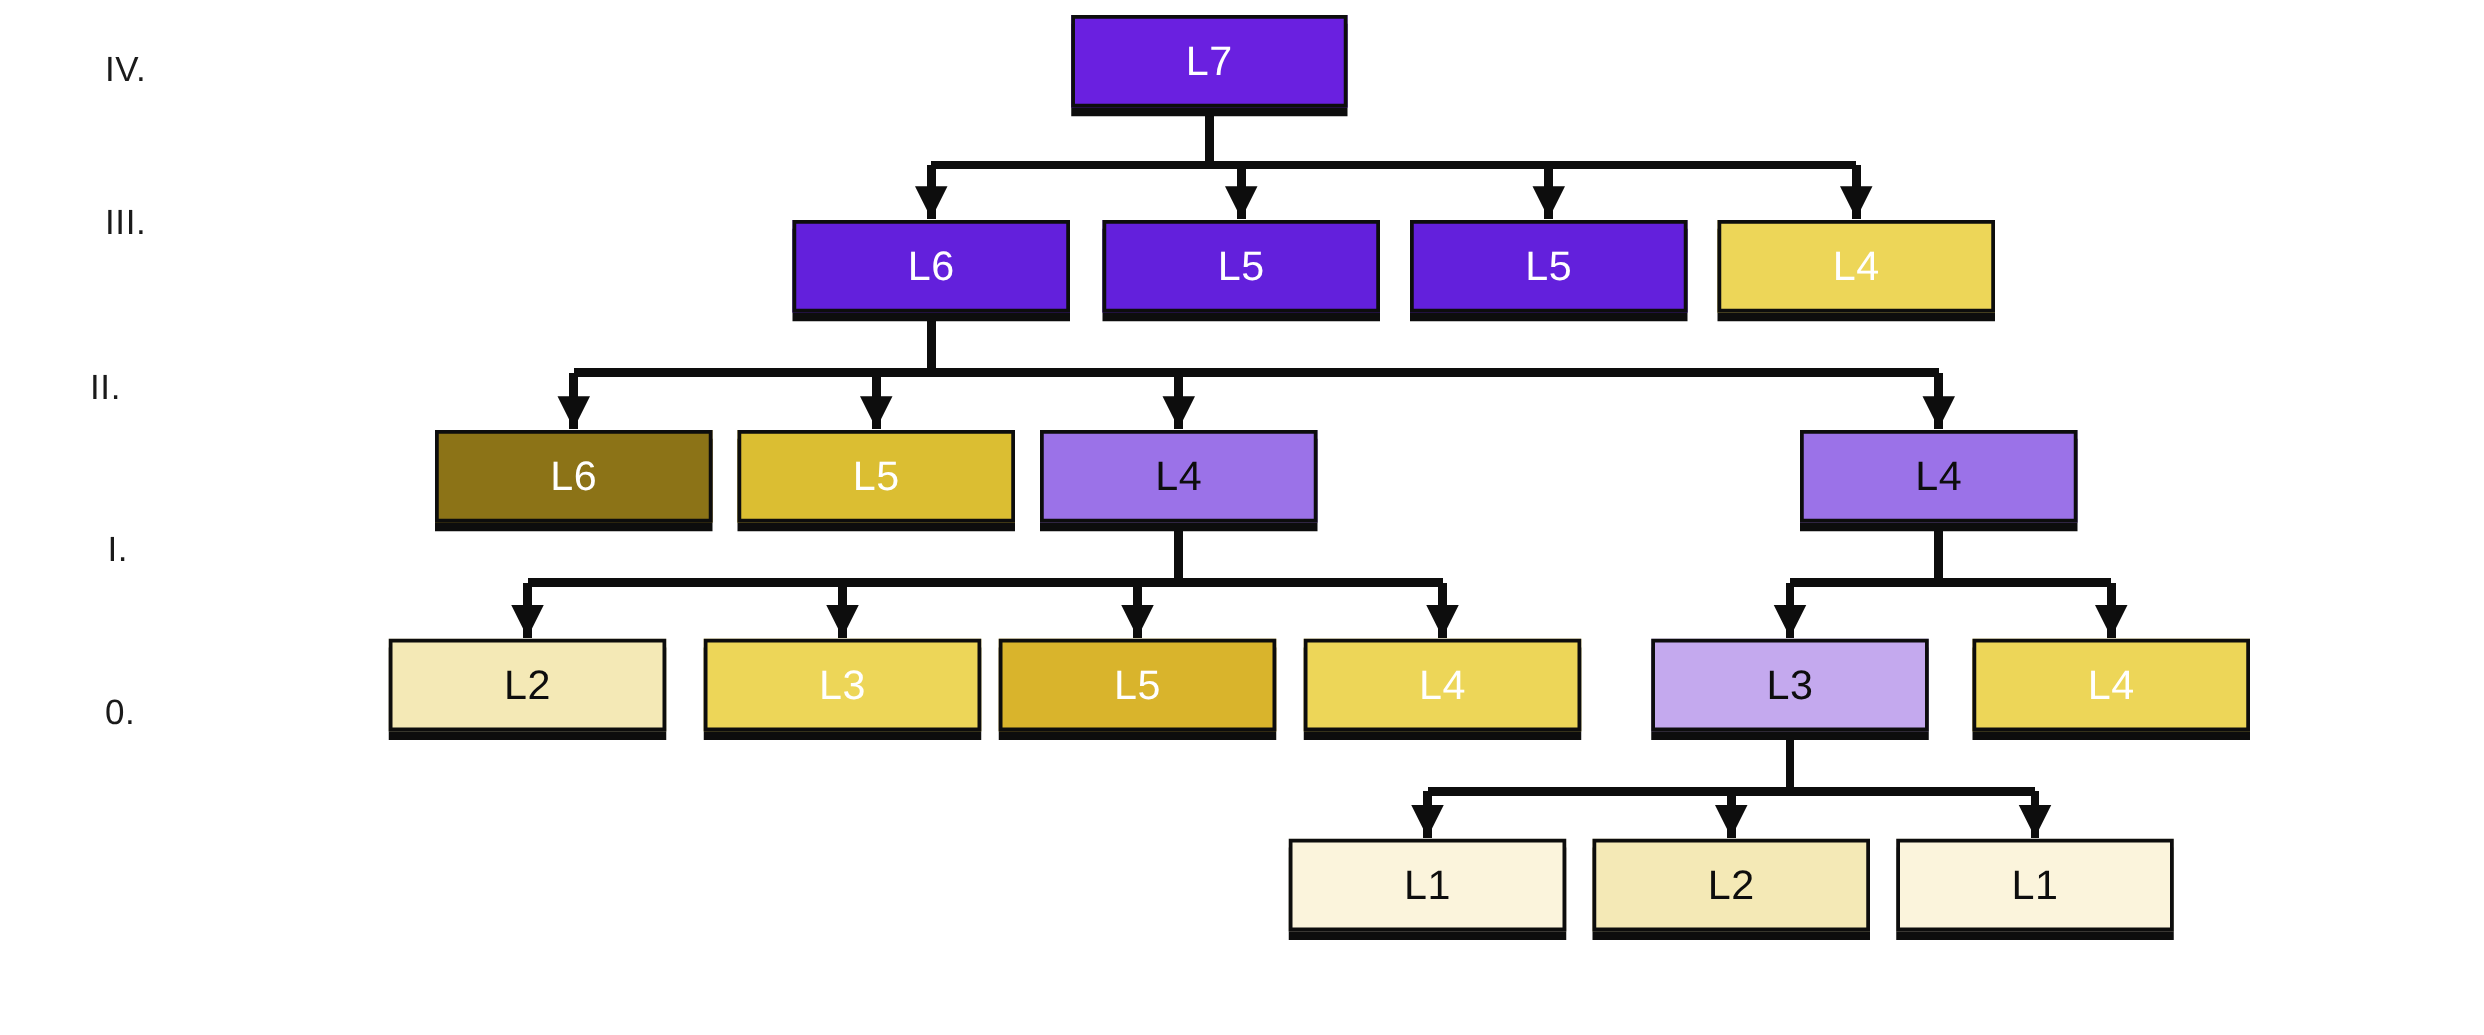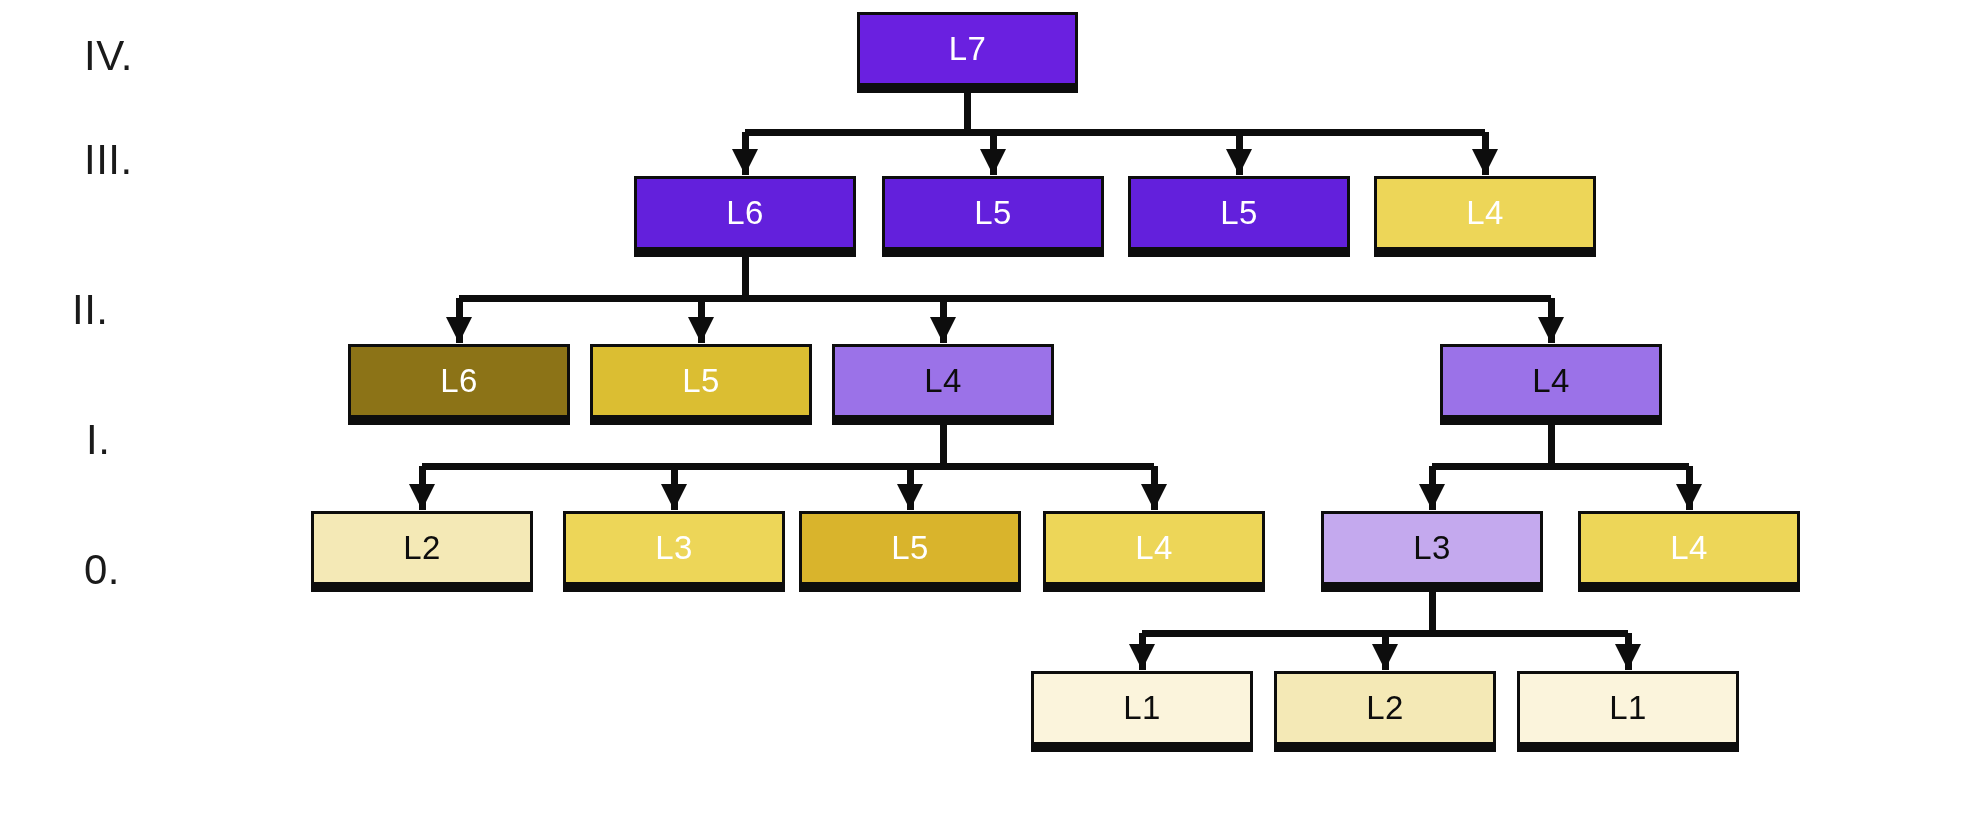--- a/index.html
+++ b/index.html
@@ -20,21 +20,21 @@
   #edges {
     position: absolute;
     left: 0;
     top: 0;
     width: 1987px;
     height: 828px;
     pointer-events: none;
   }
   .row-label {
     position: absolute;
-    font-size: 42px;
+    font-size: 28px;
     color: #1a1a1a;
     font-family: "Liberation Sans", sans-serif;
     letter-spacing: 0.5px;
     white-space: nowrap;
     transform: translateY(-50%);
   }
   .node {
     position: absolute;
     box-sizing: border-box;
     border: 3px solid #0d0d0d;
@@ -103,21 +103,21 @@
         <line x1="1142" y1="633" x2="1142" y2="670" stroke="#0d0d0d" stroke-width="7" shape-rendering="crispEdges"></line>
         <polygon points="1129,644 1155,644 1142,670" fill="#0d0d0d"></polygon>
         <line x1="1385" y1="633" x2="1385" y2="670" stroke="#0d0d0d" stroke-width="7" shape-rendering="crispEdges"></line>
         <polygon points="1372,644 1398,644 1385,670" fill="#0d0d0d"></polygon>
         <line x1="1628" y1="633" x2="1628" y2="670" stroke="#0d0d0d" stroke-width="7" shape-rendering="crispEdges"></line>
         <polygon points="1615,644 1641,644 1628,670" fill="#0d0d0d"></polygon>
       </g>
     </svg>
   <div id="labels-layer">
       <div class="row-label" style="left: 84px; top: 56px;">IV.</div>
-      <div class="row-label" style="left: 84px; top: 160px;">III.</div>
+      <div class="row-label" style="left: 84px; top: 178px;">III.</div>
       <div class="row-label" style="left: 72px; top: 310px;">II.</div>
       <div class="row-label" style="left: 86px; top: 440px;">I.</div>
       <div class="row-label" style="left: 84px; top: 570px;">0.</div>
     </div>
   <div id="nodes-layer">
       <div class="node" style="left: 857px; top: 12px; width: 221px; height: 74px; background: rgb(106, 32, 224); color: rgb(255, 255, 255);">
         <span>L7</span>
       </div>
       <div class="node" style="left: 634px; top: 176px; width: 222px; height: 74px; background: rgb(99, 32, 220); color: rgb(255, 255, 255);">
         <span>L6</span>

